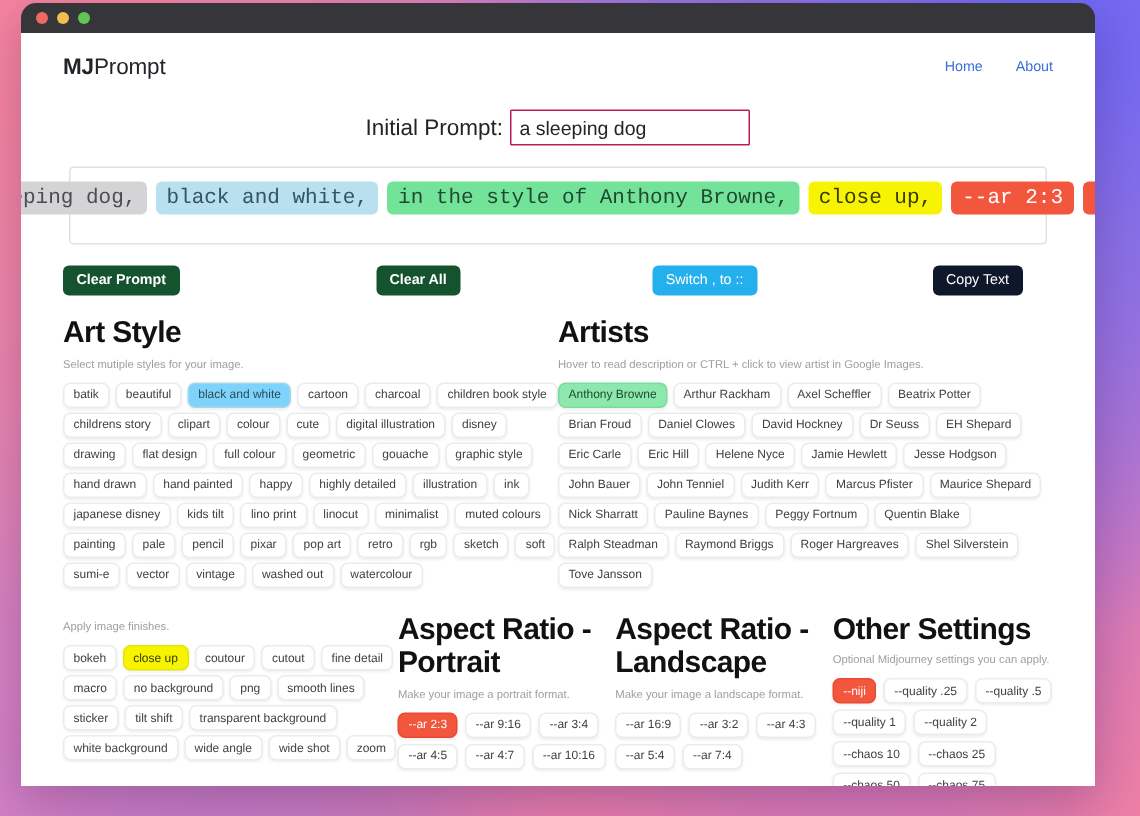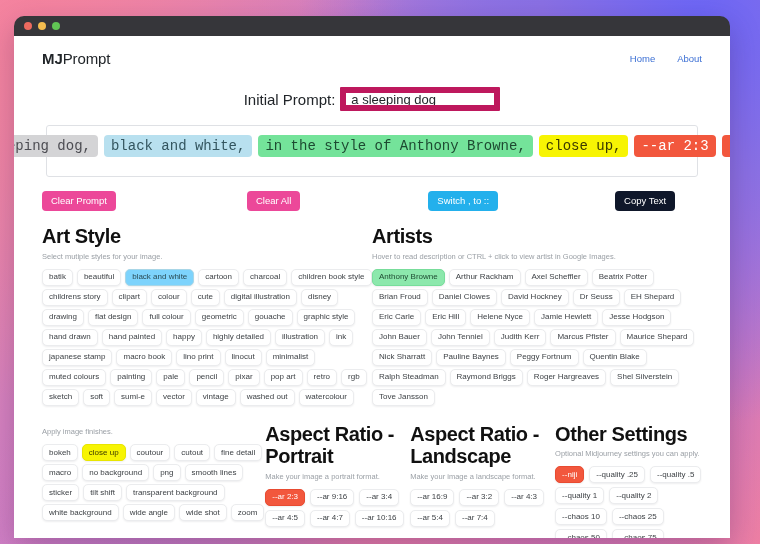--- a/index.html
+++ b/index.html
@@ -14,21 +14,21 @@
   .desktop {
     width: 760px; height: 544px; position: relative;
     background: radial-gradient(circle at 92% 4%, #6b66f7 0%, #8a70e4 18%, rgba(138,112,228,0) 46%),
                 radial-gradient(circle at 4% 4%, #f5839f 0%, rgba(245,131,159,0) 42%),
                 radial-gradient(circle at 50% 108%, #ef7da4 0%, rgba(239,125,164,0) 58%),
                 linear-gradient(120deg, #f08aa6 0%, #cb7fcb 32%, #7d74f0 55%, #b473d7 78%, #ee7fa3 100%);
   }
 
   
   .window {
-    position: absolute; left: 14px; top: 16px;
+    position: absolute; left: 14px; top: 2px;
     width: 716px; height: 522px;
     border-radius: 10px 10px 0 0;
     overflow: hidden;
     box-shadow: 0 10px 30px rgba(60,20,70,.28);
   }
   .titlebar {
     height: 20px; background: #36363a;
     display: flex; align-items: center; padding-left: 10px; gap: 6px;
   }
   .dot { width: 8px; height: 8px; border-radius: 50%; }
@@ -55,21 +55,21 @@
   }
 
   
   .promptrow {
     display: flex; align-items: center; justify-content: center;
     gap: 0; margin-top: 10px;
   }
   .promptlabel { font-size: 15px; color: #212529; margin-right: 5px; }
   .promptinput {
     width: 160px; height: 24px;
-    border: 6px solid #be185d; background: #fff;
+    border: 1px solid #be185d; background: #fff;
     font-family: "Liberation Sans", sans-serif;
     font-size: 13px; color: #212529;
     padding: 0 5px; border-radius: 1px;
     outline: none;
   }
 
   
   .previewbox {
     margin: 14px 32px 0 32px;
     border: 1px solid #dfe1e5;
@@ -93,21 +93,21 @@
   
   .actions {
     display: flex; margin: 14px 0 0 0; padding: 0 28px;
     align-items: center;
   }
   .btn {
     font-family: "Liberation Sans", sans-serif;
     font-size: 9.5px; color: #fff; border: none; cursor: pointer;
     border-radius: 4px; padding: 5px 9px; line-height: 1.1;
   }
-  .btn.grey { background: #ec4899; }
+  .btn.grey { background: #14532d; font-weight: bold; }
   .btn.cyan { background: #23b0ec; }
   .btn.green { background: #0f172a; }
   .sp1 { width: 131px; }
   .sp2 { width: 128px; }
   .sp3 { width: 117px; }
 
   
   .cols {
     display: flex; padding: 0 28px; margin-top: 14px; gap: 0; justify-content: flex-end;
   }
@@ -222,22 +222,22 @@
               <span class="chip">full colour</span>
               <span class="chip">geometric</span>
               <span class="chip">gouache</span>
               <span class="chip">graphic style</span>
               <span class="chip">hand drawn</span>
               <span class="chip">hand painted</span>
               <span class="chip">happy</span>
               <span class="chip">highly detailed</span>
               <span class="chip">illustration</span>
               <span class="chip">ink</span>
-              <span class="chip">japanese stamp</span>
-              <span class="chip">macro book</span>
+              <span class="chip">japanese disney</span>
+              <span class="chip">kids tilt</span>
               <span class="chip">lino print</span>
               <span class="chip">linocut</span>
               <span class="chip">minimalist</span>
               <span class="chip">muted colours</span>
               <span class="chip">painting</span>
               <span class="chip">pale</span>
               <span class="chip">pencil</span>
               <span class="chip">pixar</span>
               <span class="chip">pop art</span>
               <span class="chip">retro</span>

